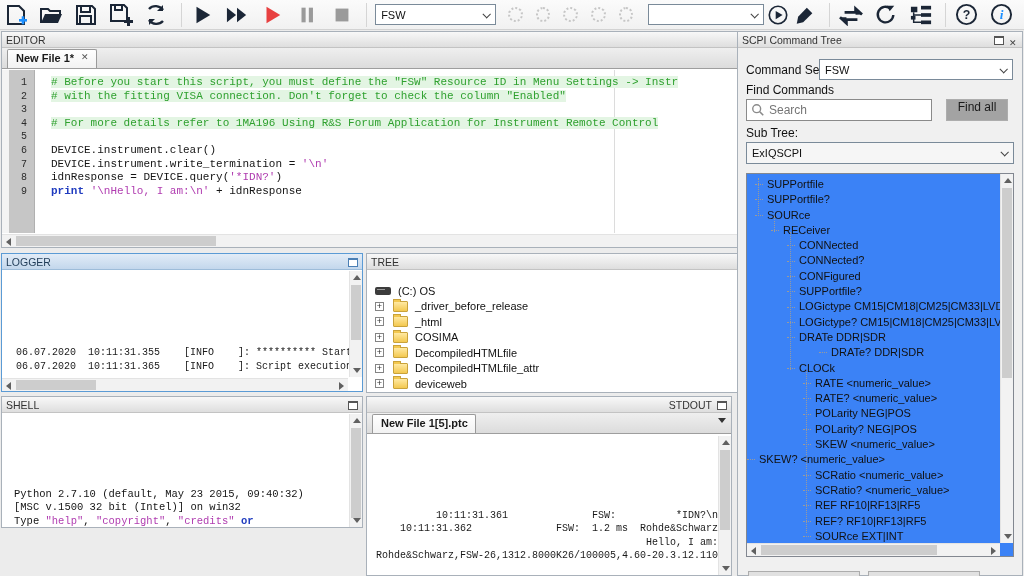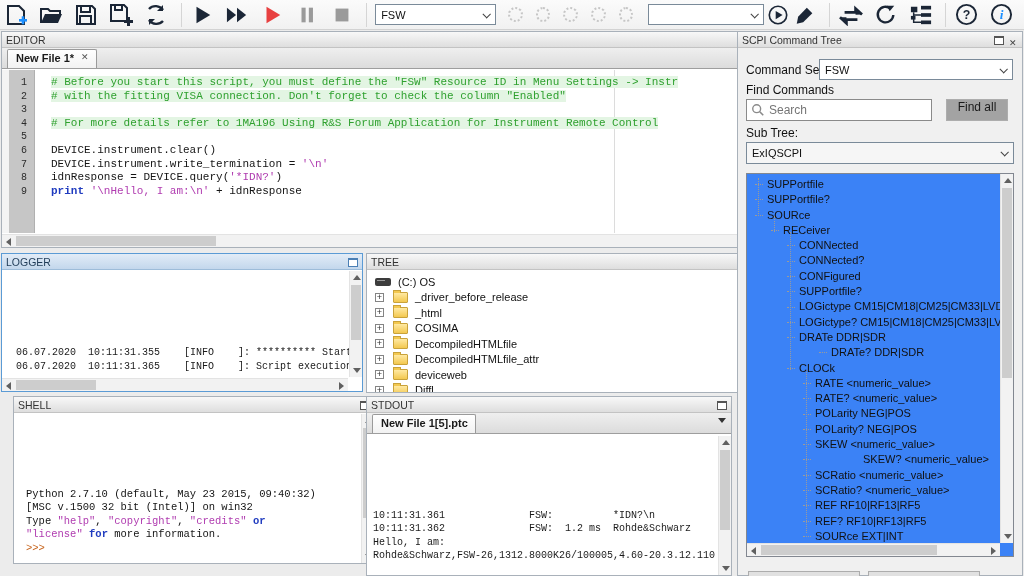--- a/index.html
+++ b/index.html
@@ -66,38 +66,38 @@
   .seg.plain   { color:#141414; }
 
   
   #logger-panel { left:1px; top:253px; width:362px; height:139px; border-color:#5b9bd5; }
   #logger-panel .phead { background:linear-gradient(#e2ecf7,#c3d7ec); border-bottom:1px solid #9dbcd9; color:#1f3b57; }
   #logger-body { position:absolute; left:0; top:17px; right:13px; bottom:14px; overflow:hidden;
     padding:5px 0 0 14px; font-family:"Liberation Mono", monospace; font-size:10px; line-height:14px; white-space:pre; }
 
   
   #tree-panel { left:366px; top:253px; width:440px; height:140px; }
-  #tree-body { position:absolute; left:0; top:17px; right:13px; bottom:0; overflow:hidden; padding:3px 0 0 8px; }
+  #tree-body { position:absolute; left:0; top:17px; right:13px; bottom:0; overflow:hidden; padding:12px 0 0 8px; }
   .ftrow { height:15.5px; display:flex; align-items:center; font-size:11px; color:#111; }
   .ftexp { width:9px; height:9px; border:1px solid #848484; background:#fff; margin-right:9px;
     font-size:9px; line-height:7px; text-align:center; color:#333; flex:none; }
   .fticon { flex:none; margin-right:7px; position:relative; }
   .fticon.folder { width:15px; height:11px; background:linear-gradient(#ffe9a2,#f3c84f); border:1px solid #c9a23a; border-radius:1px; }
   .fticon.folder::before { content:""; position:absolute; left:-1px; top:-3px; width:6px; height:2px;
     background:#f3c84f; border:1px solid #c9a23a; border-bottom:none; }
   .fticon.drive { width:16px; height:8px; background:#3c3c3c; border-radius:2px; }
   .fticon.drive::before { content:""; position:absolute; left:2px; top:2px; width:8px; height:1px; background:#9a9a9a; }
 
   
-  #shell-panel { left:13px; top:396px; width:362px; height:168px; }
+  #shell-panel { left:1px; top:396px; width:362px; height:132px; }
   #shell-body { position:absolute; left:0; top:17px; right:13px; bottom:0; overflow:hidden;
     padding:6px 0 0 12px; font-family:"Liberation Mono", monospace; font-size:10.5px; line-height:13.5px; white-space:pre; }
 
   
-  #stdout-panel { left:366px; top:396px; width:366px; height:180px; }
+  #stdout-panel { left:366px; top:396px; width:366px; height:180px;text-align:right; }
   #stdout-body { position:absolute; left:0; top:39px; right:13px; bottom:0; overflow:hidden;
     padding:5px 0 0 6px; font-family:"Liberation Mono", monospace; font-size:10px; line-height:13.5px; white-space:pre; }
 
   
   #scpi-panel { left:737px; top:31px; width:286px; height:545px; background:#f0f0f0; }
   .scpi-label { position:absolute; font-size:12px; color:#111; }
   #scpi-combo-set { position:absolute; left:81px; top:27px; width:194px; }
   #scpi-search { position:absolute; left:8px; top:67px; width:186px; height:22px; background:#fff;
     border:1px solid #8a8a8a; display:flex; align-items:center; padding:0 4px; }
   #scpi-search input { border:none; outline:none; flex:1; font-family:"Liberation Sans",sans-serif;
@@ -550,21 +550,21 @@
         <span>POLarity NEG|POS</span>
       </div>
         <div class="scpi-row" style="padding-left: 56px;">
         <span class="dash"></span>
         <span>POLarity? NEG|POS</span>
       </div>
         <div class="scpi-row" style="padding-left: 56px;">
         <span class="dash"></span>
         <span>SKEW &lt;numeric_value&gt;</span>
       </div>
-        <div class="scpi-row" style="padding-left: 56px; gap: 48px;">
+        <div class="scpi-row" style="">
         <span class="dash"></span>
         <span>SKEW? &lt;numeric_value&gt;</span>
       </div>
         <div class="scpi-row" style="padding-left: 56px;">
         <span class="dash"></span>
         <span>SCRatio &lt;numeric_value&gt;</span>
       </div>
         <div class="scpi-row" style="padding-left: 56px;">
         <span class="dash"></span>
         <span>SCRatio? &lt;numeric_value&gt;</span>

